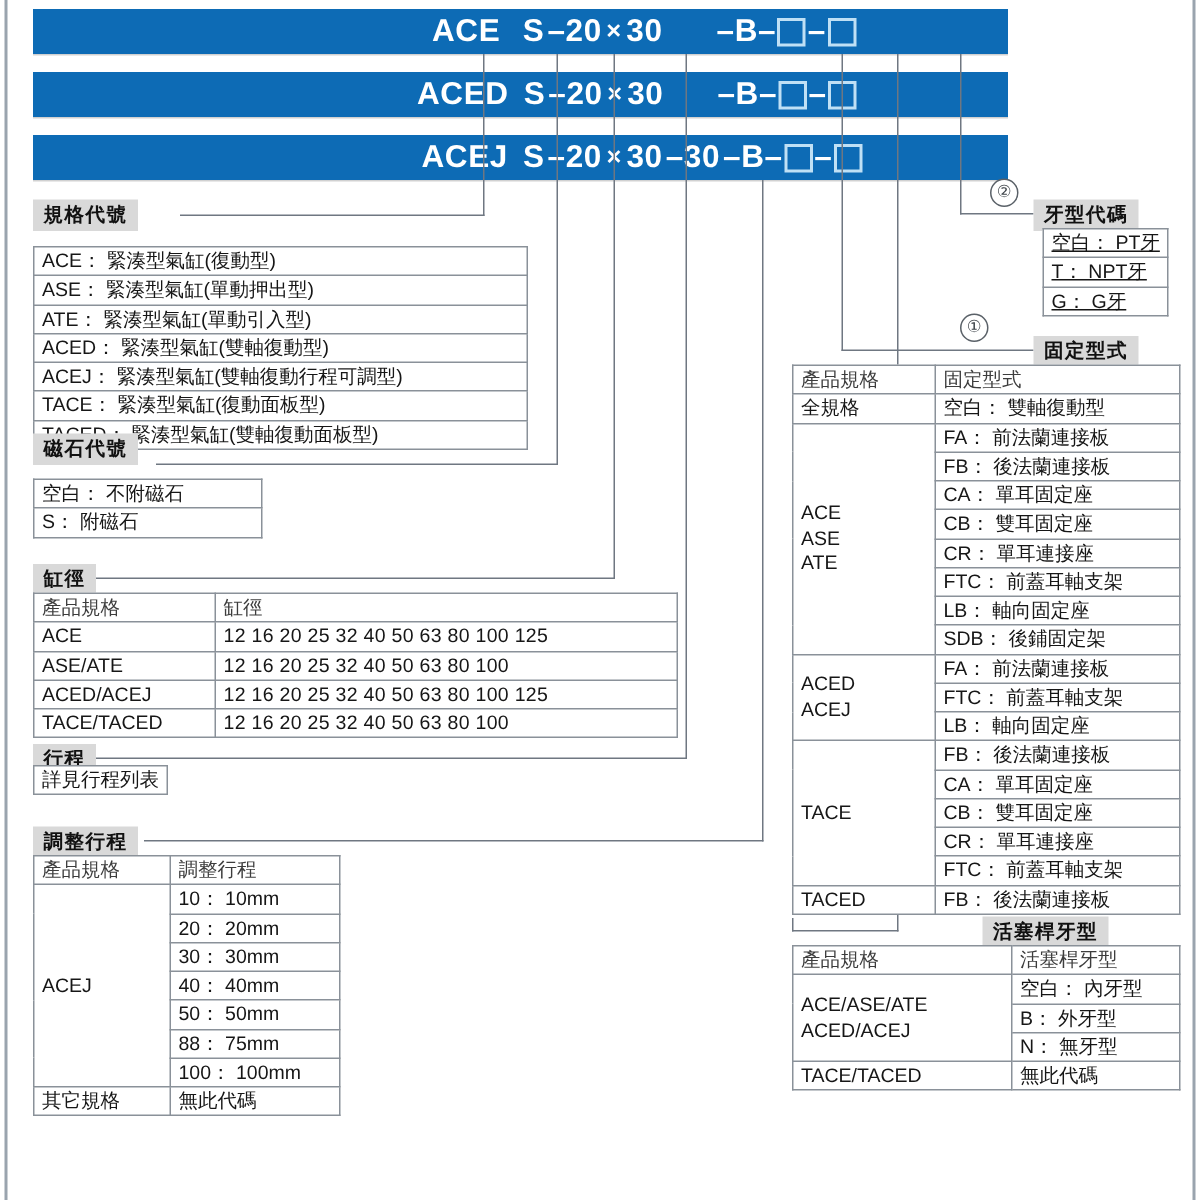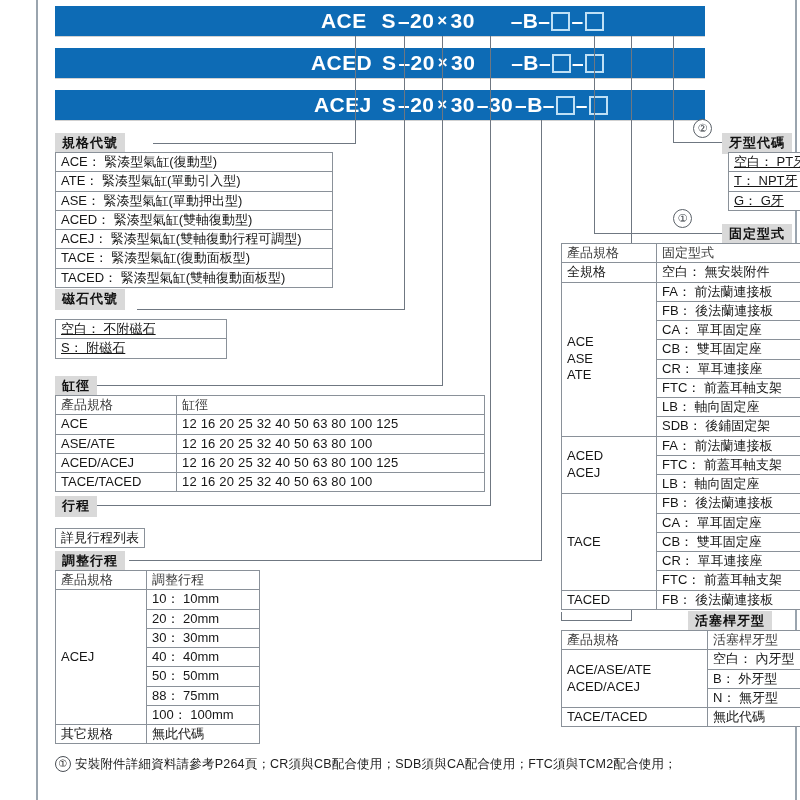--- a/index.html
+++ b/index.html
@@ -5,21 +5,21 @@
 <style>
   html,body{margin:0;padding:0;}
   body{
     width:800px;height:800px;
     background:#ffffff;
     font-family:"Liberation Sans","DejaVu Sans",sans-serif;
     color:#1a1a1a;
     position:relative;
     overflow:hidden;
   }
-  .sheet{position:absolute;inset:0;margin-left:33px;}
+  .sheet{position:absolute;inset:0;}
 
   
   .page-rule{position:absolute;top:0;bottom:0;width:2px;background:#9aa4ae;}
   .page-rule.l{left:3px;}
   .page-rule.r{right:3px;}
 
   
   .bar{
     position:absolute;
     background:#0d6bb5;
@@ -186,48 +186,48 @@
   <div class="hline" style="left:528px;top:620px;width:71px;"></div>
   <div class="vline" style="left:528px;top:612px;height:9px;"></div>
 
   <div class="vline" style="left:640px;top:36px;height:107px;"></div>
   <div class="hline" style="left:640px;top:142px;width:49px;"></div>
 
   <div class="circ" style="left:660px;top:119px;">②</div>
   <div class="circ" style="left:640px;top:209px;">①</div>
 
   <div class="cap" style="left:22px;top:133px;">規格代號</div>
-  <table class="t" style="left:22px;top:152px;width:278px;">
+  <table class="t" style="left:22px;top:164px;width:330px;">
     <tbody>
         <tr>
           <td>ACE： 緊湊型氣缸(復動型)</td>
         </tr>
     <tr>
+          <td>ASE： 緊湊型氣缸(單動押出型)</td>
+        </tr>
+    <tr>
           <td>ATE： 緊湊型氣缸(單動引入型)</td>
         </tr>
     <tr>
-          <td>ASE： 緊湊型氣缸(單動押出型)</td>
-        </tr>
-    <tr>
           <td>ACED： 緊湊型氣缸(雙軸復動型)</td>
         </tr>
     <tr>
           <td>ACEJ： 緊湊型氣缸(雙軸復動行程可調型)</td>
         </tr>
     <tr>
           <td>TACE： 緊湊型氣缸(復動面板型)</td>
         </tr>
     <tr>
           <td>TACED： 緊湊型氣缸(雙軸復動面板型)</td>
         </tr>
   </tbody>
     </table>
 
   <div class="cap" style="left:22px;top:289px;">磁石代號</div>
-  <table class="t" style="left:22px;top:319px;width:172px;text-decoration:underline;">
+  <table class="t" style="left:22px;top:319px;width:153px;">
     <tbody>
         <tr>
           <td>空白： 不附磁石</td>
         </tr>
     <tr>
           <td>S： 附磁石</td>
         </tr>
   </tbody>
     </table>
 
@@ -251,21 +251,21 @@
       <td class="nowrapnums">12 16 20 25 32 40 50 63 80 100 125</td>
     </tr>
     <tr>
       <td>TACE/TACED</td>
       <td class="nowrapnums">12 16 20 25 32 40 50 63 80 100</td>
     </tr>
   </tbody>
     </table>
 
   <div class="cap" style="left:22px;top:496px;">行程</div>
-  <table class="t" style="left:22px;top:528px;">
+  <table class="t" style="left:22px;top:510px;">
     <tbody>
         <tr>
       <td>詳見行程列表</td>
     </tr>
   </tbody>
     </table>
 
   <div class="cap" style="left:22px;top:551px;">調整行程</div>
   <table class="t" style="left:22px;top:570px;width:205px;">
     <tbody>
@@ -320,21 +320,21 @@
   <div class="cap" style="left:689px;top:224px;">固定型式</div>
   <table class="t" style="left:528px;top:243px;width:259px;">
     <tbody>
         <tr>
       <td class="hd" style="width:84px;">產品規格</td>
       <td class="hd">固定型式</td>
     </tr>
 
     <tr>
       <td class="spanlbl">全規格</td>
-      <td>空白： 無安裝附件</td>
+      <td>空白： 雙軸復動型</td>
     </tr>
 
     <tr>
       <td class="spanlbl" rowspan="8" style="white-space:pre-line;line-height:1.3;">ACE
 ASE
 ATE</td>
       <td>FA： 前法蘭連接板</td>
     </tr>
     <tr>
           <td>FB： 後法蘭連接板</td>
@@ -412,17 +412,14 @@
     <tr>
           <td>N： 無牙型</td>
         </tr>
     <tr>
       <td class="spanlbl">TACE/TACED</td>
       <td>無此代碼</td>
     </tr>
   </tbody>
     </table>
 
-  <div class="fn" style="left:22px;top:756px;">
-    <span class="mk">①</span><span>安裝附件詳細資料請參考P264頁；CR須與CB配合使用；SDB須與CA配合使用；FTC須與TCM2配合使用；</span>
-  </div>
 
 </div>
 
 </body></html>

